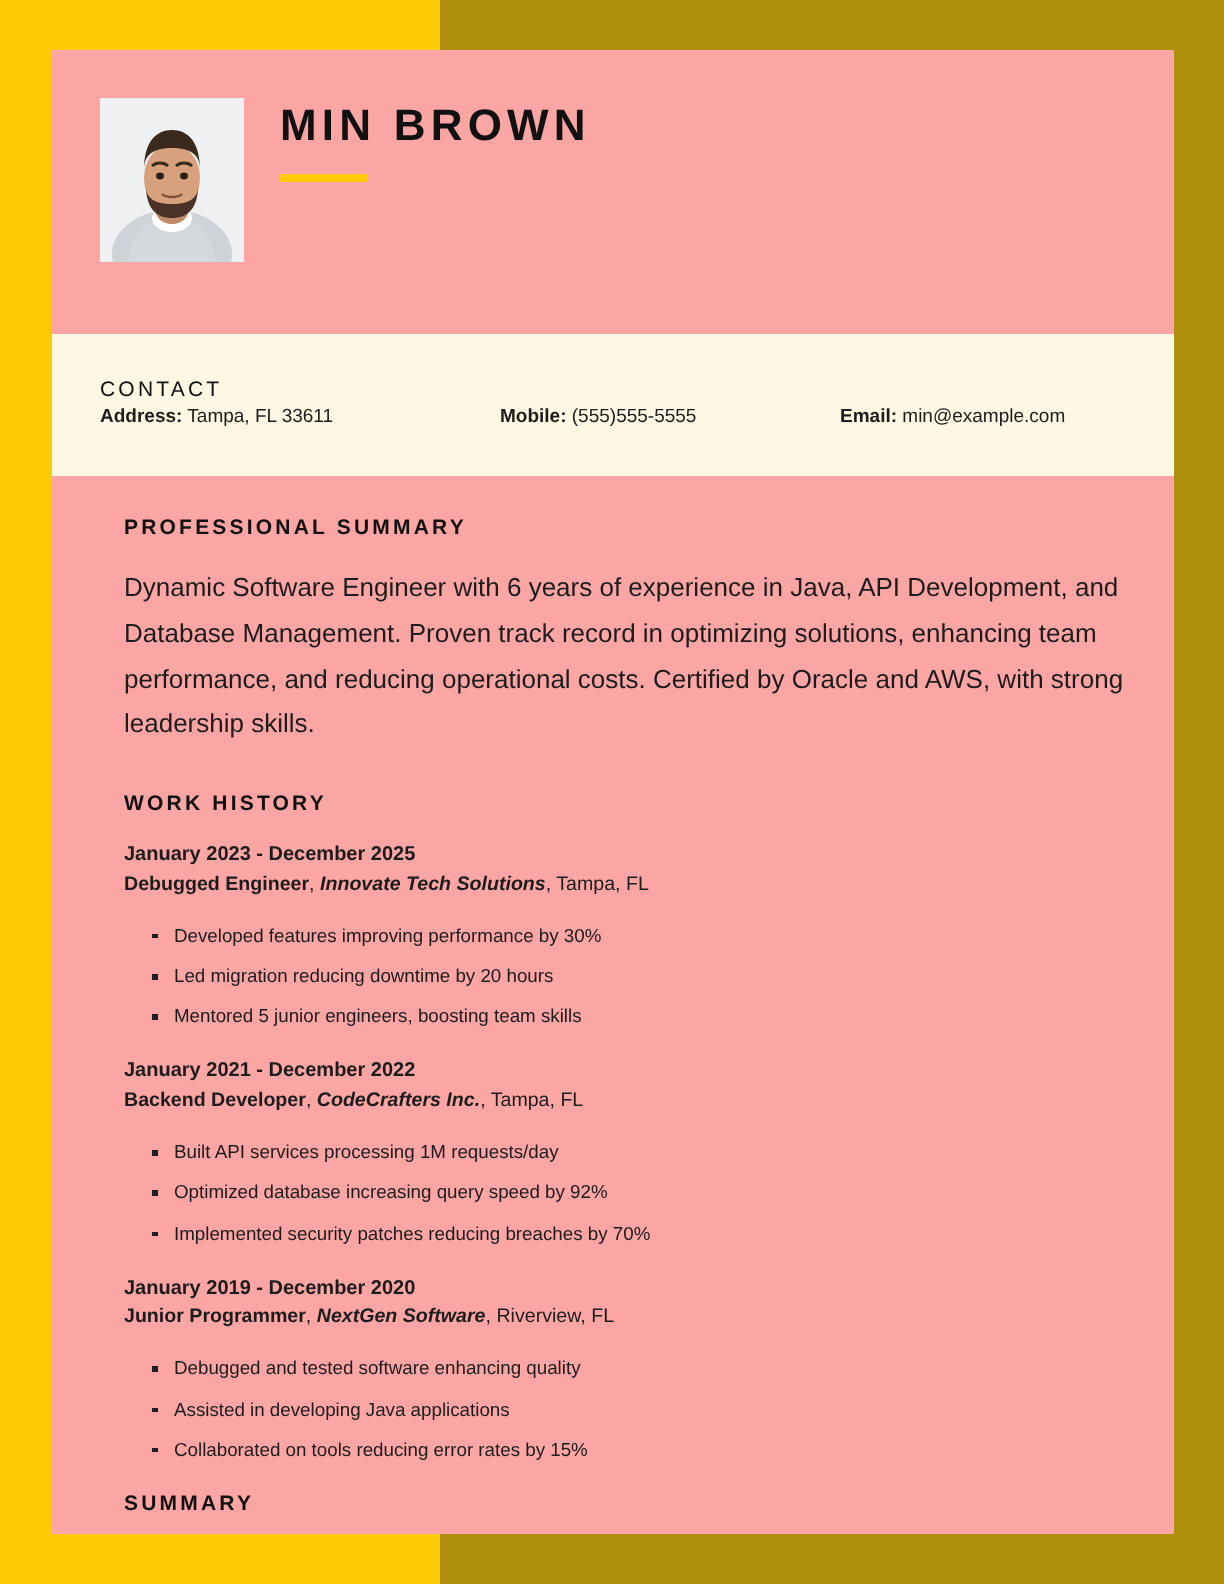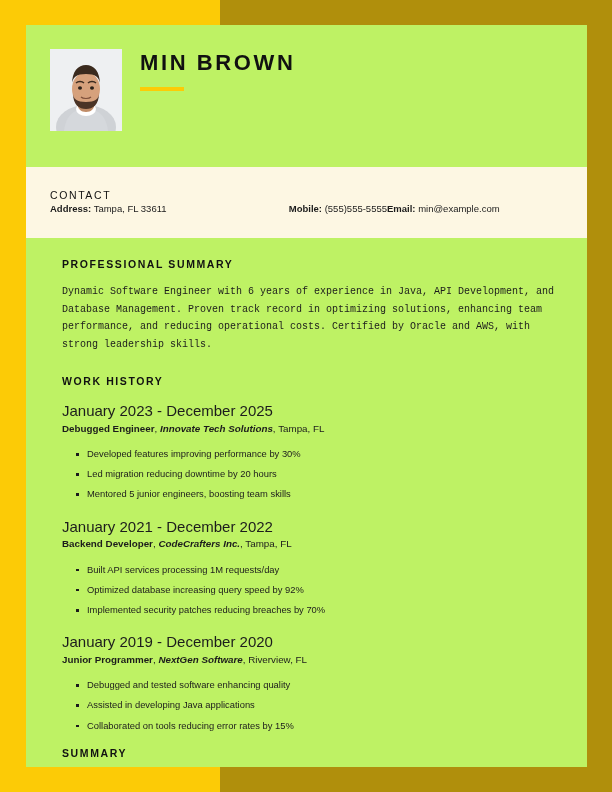--- a/index.html
+++ b/index.html
@@ -33,21 +33,21 @@
     width: 220px; height: 792px;
     background: #fccb06;
   }
   
   .card {
     position: absolute;
     left: 26px;
     top: 25px;
     width: 561px;
     height: 742px;
-    background: #bef264;
+    background: #fca5a5;
     overflow: hidden;
   }
   
   .header {
     position: relative;
     height: 120px;
     padding: 22px 0 0 0;
   }
   .photo {
     position: absolute;
@@ -92,48 +92,48 @@
   }
   .contact-row {
     display: flex;
     font-size: 9.5px;
     color: #1c1c1c;
   }
   .contact-item {
     white-space: nowrap;
   }
   .contact-item.c0 { width: 200px; }
-  .contact-item.c1 { width: 137px; text-align: right; }
+  .contact-item.c1 { width: 170px; }
   .contact-item b {
     font-weight: bold;
   }
   
   .body {
     padding: 20px 24px 0 36px;
   }
   .section-title {
     font-size: 10.5px;
     font-weight: bold;
     letter-spacing: 1.6px;
     color: #111111;
     margin: 0 0 13px 0;
   }
   .summary {
-    font-size: 10px;
+    font-size: 13px;
     line-height: 1.75;
     color: #1c1c1c;
     margin: 0 0 22px 0;
     max-width: 510px;
-    font-family: Liberation Mono, monospace;
   }
   .job { margin-bottom: 15px; }
   .job-dates {
-    font-size: 15px;
+    font-size: 10px;
     color: #1c1c1c;
     line-height: 1.45;
+    font-weight: bold;
   }
   .job-head {
     font-size: 9.8px;
     color: #1c1c1c;
     line-height: 1.45;
     margin-bottom: 7px;
   }
   .job-head .role { font-weight: bold; }
   .job-head .company { font-weight: bold; font-style: italic; }
   .bullets { margin: 12px; padding: 0; list-style: none; }

